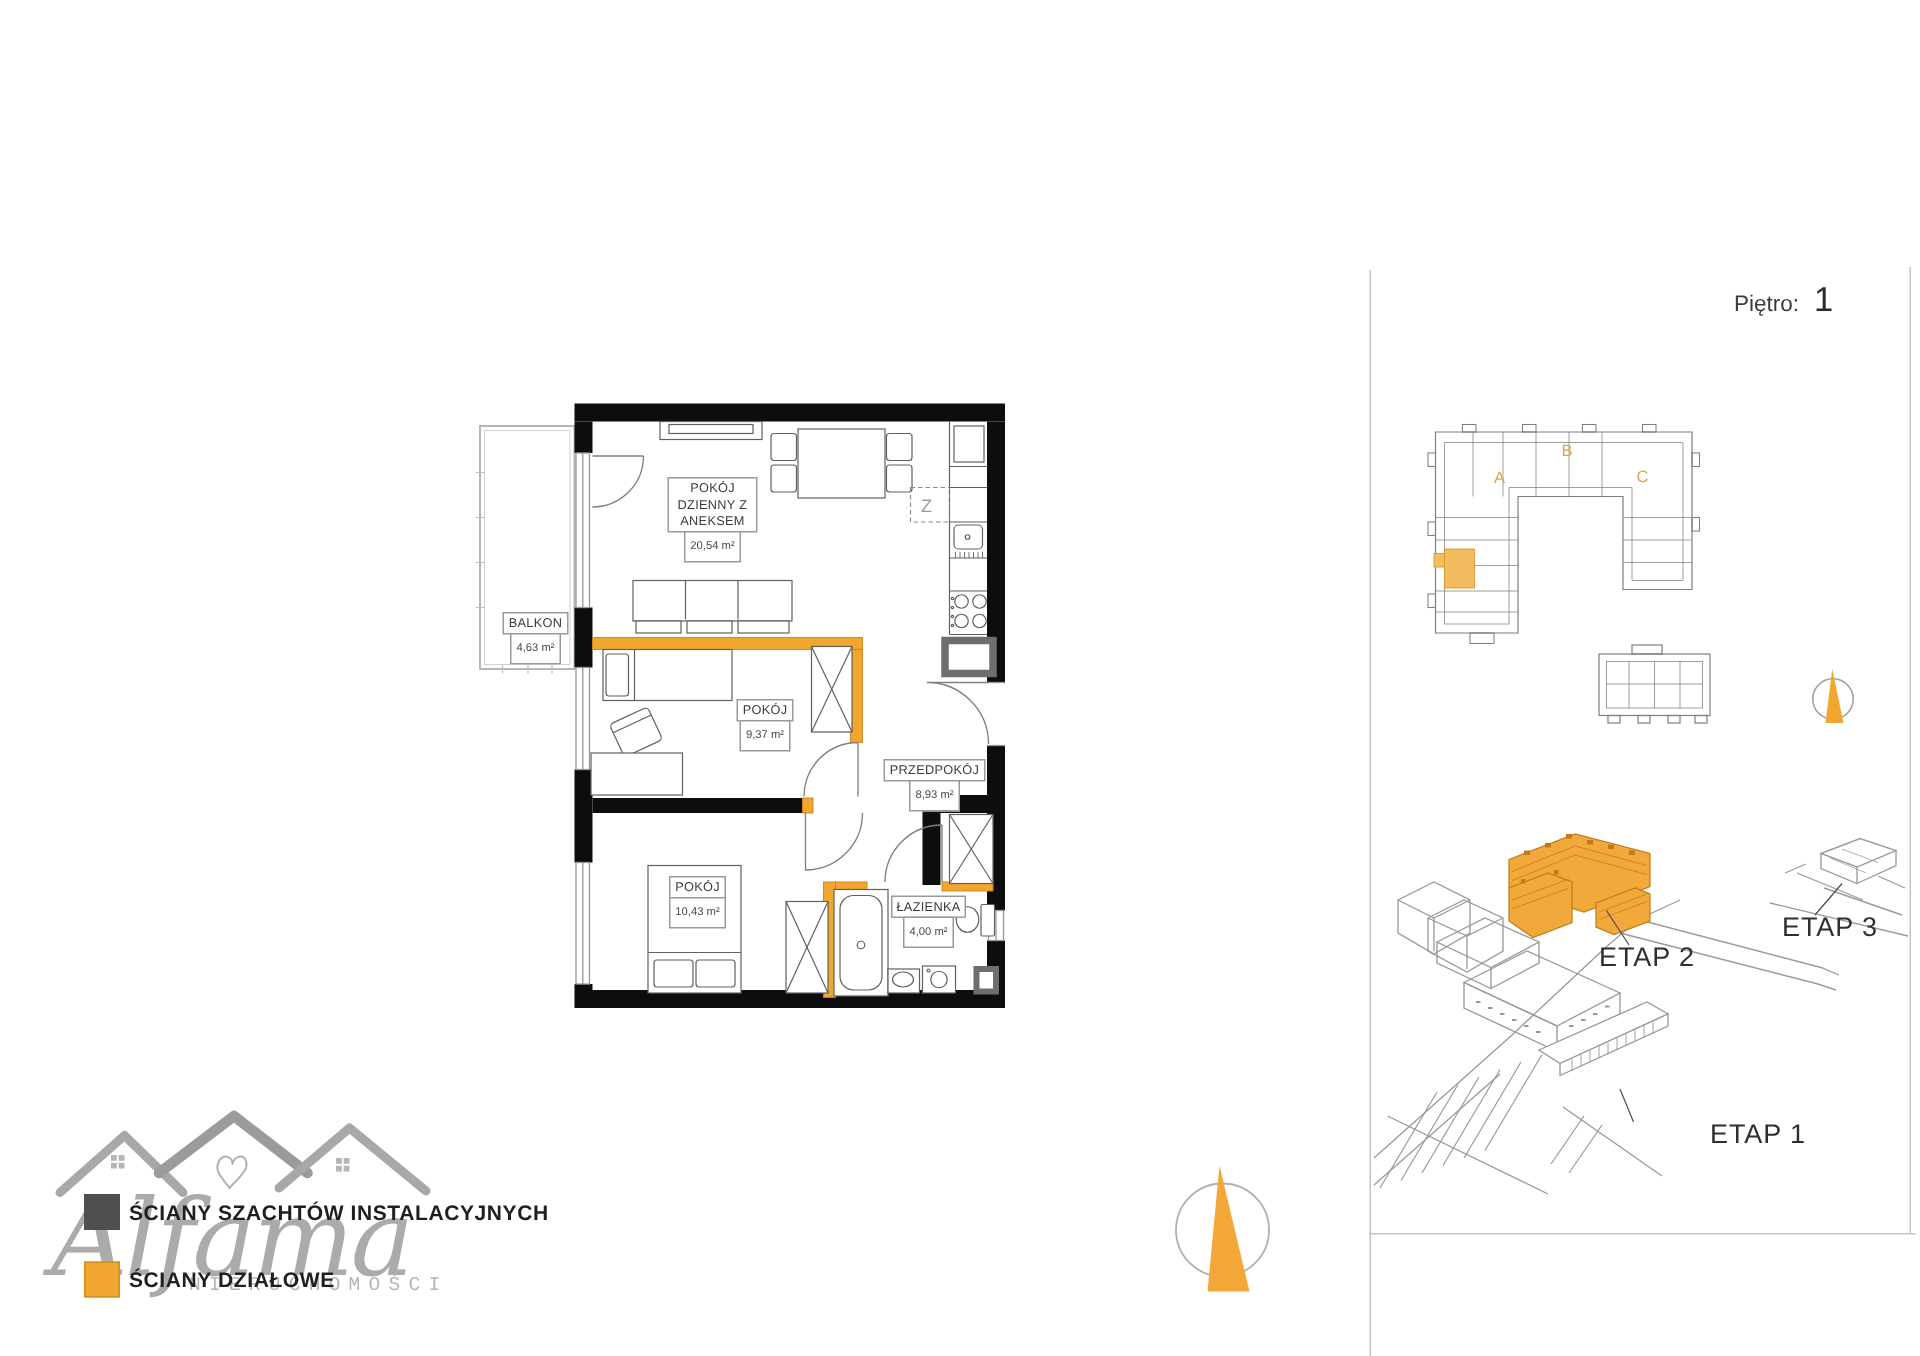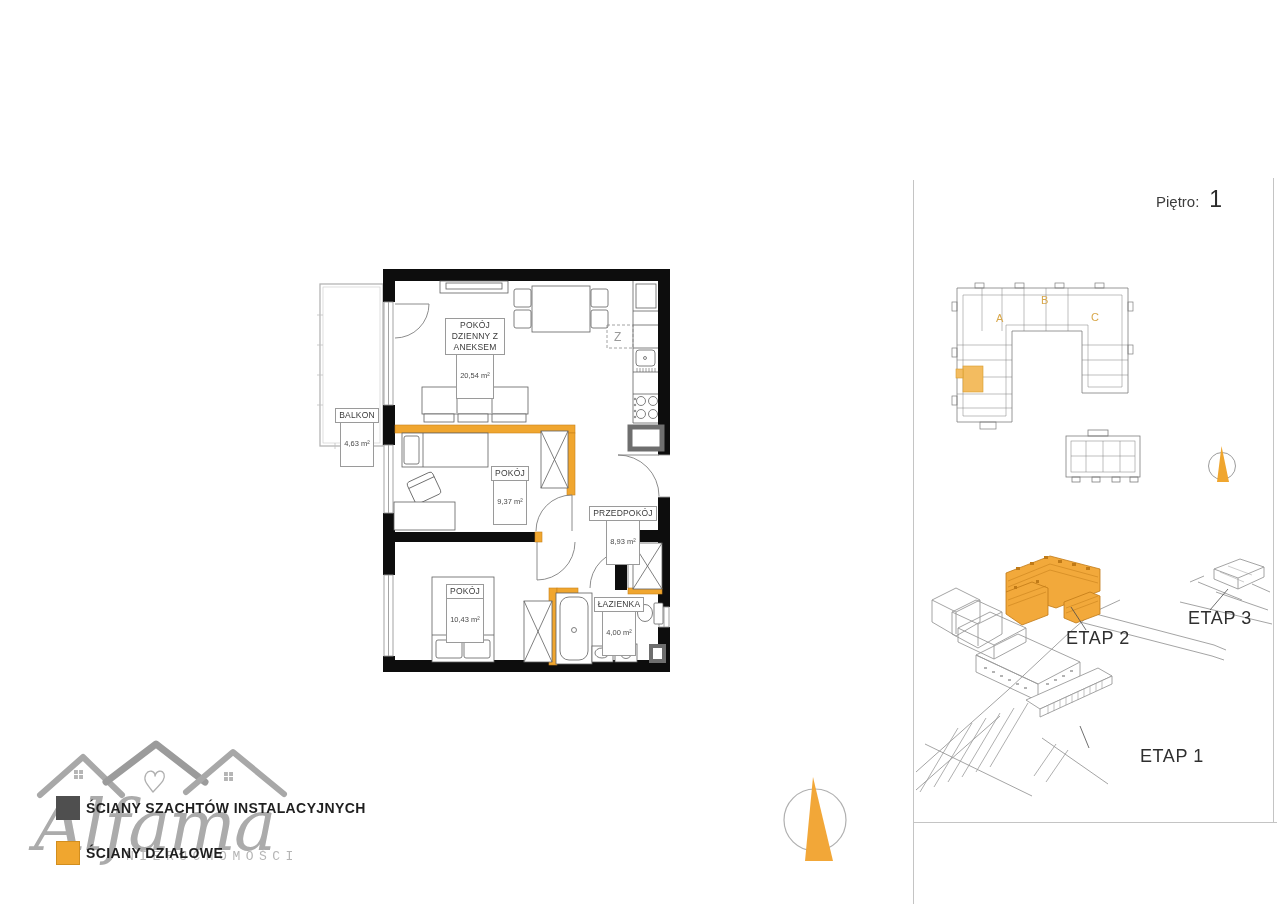--- a/index.html
+++ b/index.html
@@ -8,21 +8,21 @@
 
   
   #gfx{position:absolute;left:0;top:0;width:1280px;height:904px;z-index:2;}
 
   
   .room-label{position:absolute;display:flex;flex-direction:column;align-items:center;z-index:4;}
   .rl-name,.rl-area{display:block;background:#fff;border:1px solid #9a9a9a;
        color:#3a3a3a;text-align:center;white-space:nowrap;}
   .rl-name{font-size:8.5px;letter-spacing:.2px;padding:1px 3px;line-height:1.3;}
   .rl-name.wrap{white-space:normal;width:52px;}
-  .rl-area{font-size:7.5px;color:#4a4a4a;padding:16px 3px;margin-top:-1px;line-height:1.45;}
+  .rl-area{font-size:7.5px;color:#4a4a4a;padding:4px 3px;margin-top:-1px;line-height:1.45;}
 
   
   .panel-line{position:absolute;background:#c4c4c4;z-index:1;}
   #pl-left{left:913px;top:180px;width:1px;height:724px;}
   #pl-right{left:1273px;top:178px;width:1px;height:644px;}
   #pl-bottom{left:913px;top:822px;width:364px;height:1px;}
 
   #floor-indicator{position:absolute;left:1156px;top:186px;z-index:4;
        display:flex;align-items:baseline;gap:10px;}
   #floor-indicator .fl-label{font-size:15px;color:#3c3c3c;}

